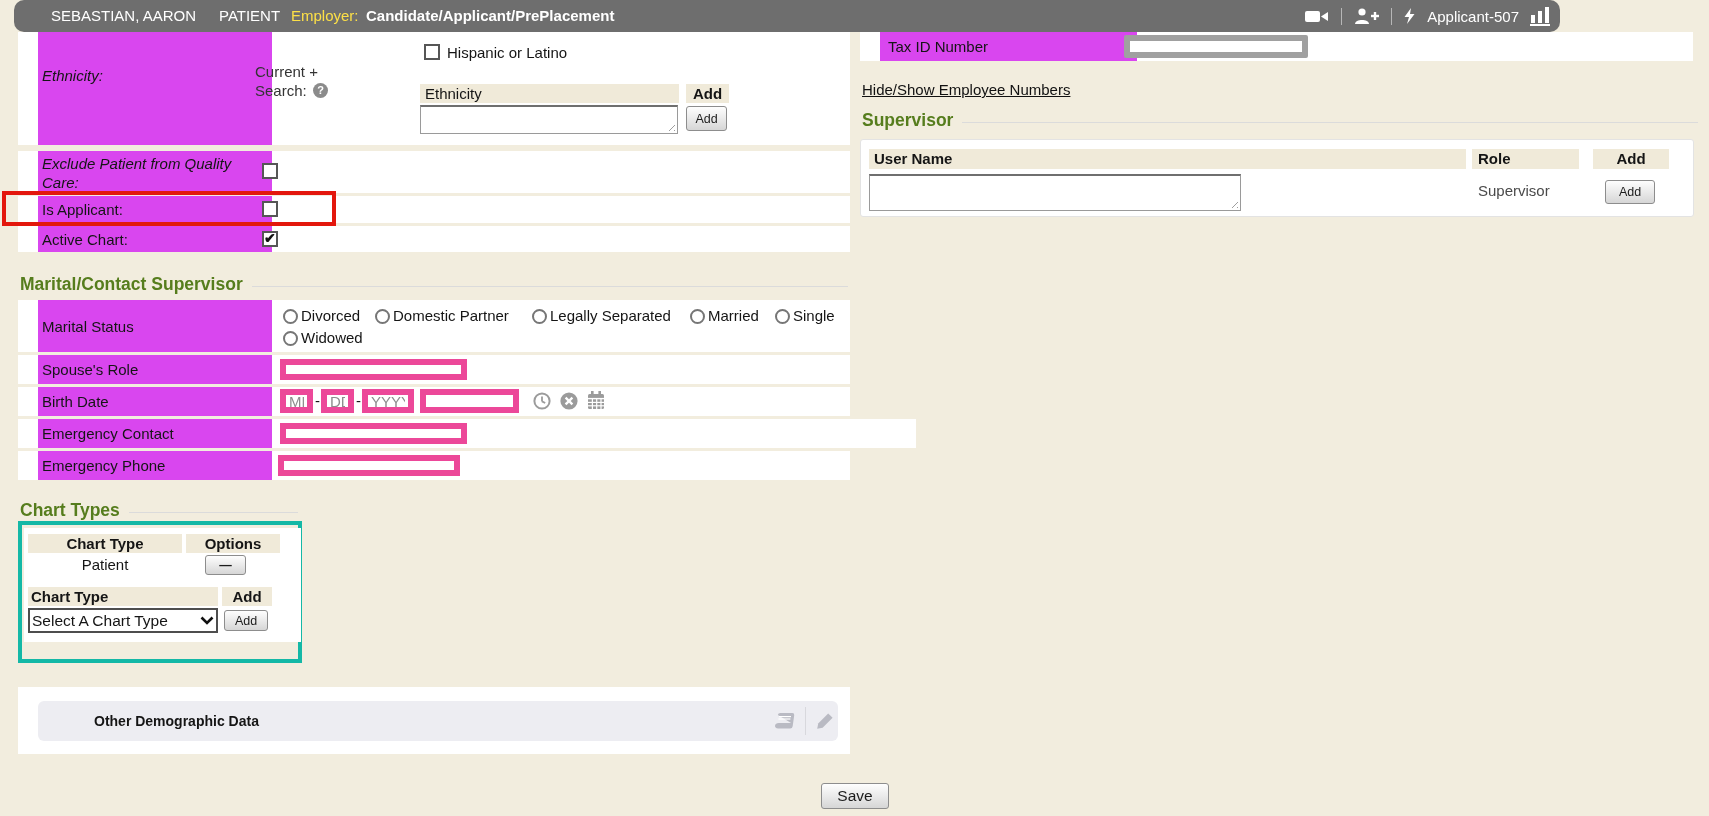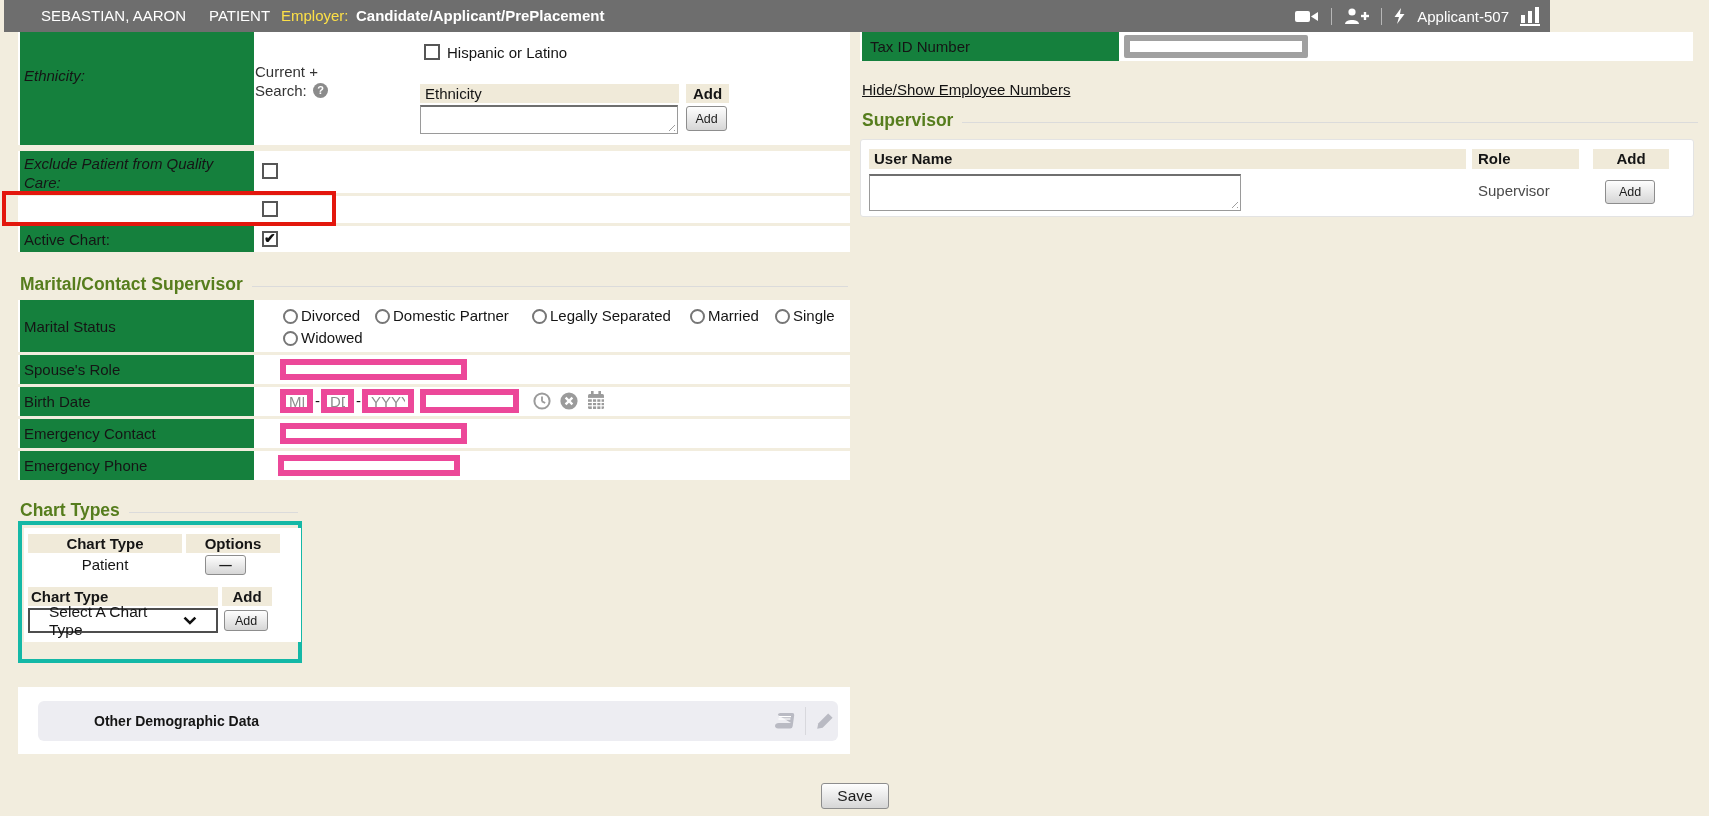--- a/index.html
+++ b/index.html
@@ -4,50 +4,50 @@
 <style>
   * { box-sizing: border-box; margin: 0; padding: 0; }
   html,body { width:1709px; height:816px; }
   .page {
     position: relative; width: 1709px; height: 816px;
     background: #f2edde; overflow: hidden;
     font-family: "Liberation Sans", sans-serif; font-size: 15px; color: #151515;
   }
   .abs { position: absolute; }
   
-  .topbar { position:absolute; left:4px; top:0; width:1546px; height:32px; background:#6e6e6e; color:#fff; }
+  .topbar { position:absolute; left:14px; top:0; width:1546px; height:32px; background:#6e6e6e; color:#fff;border-radius:10px; }
   .topbar .t { position:absolute; top:0; line-height:32px; white-space:nowrap; }
   .topbar .dim { color:#fde047; }
   .tb-right { position:absolute; right:10px; top:0; height:32px; display:flex; align-items:center; gap:11px; }
   .tb-sep { width:1px; height:17px; background:rgba(255,255,255,.5); }
   .chartico { border-bottom:2px solid #fff; padding-bottom:1px; display:flex; }
   
   .row { position:absolute; background:#fff; }
-  .cell { position:absolute; left:2px; top:0; bottom:0; width:234px; background:#15803d;
+  .cell { position:absolute; left:20px; top:0; bottom:0; width:234px; background:#d946ef;
           display:flex; align-items:center; padding-left:4px; line-height:19px; }
   .cell.top { align-items:flex-start; padding-top:3px;font-style:italic; }
   .colhead { position:absolute; background:#f0ead9; height:19px; line-height:19px; }
   .bold { font-weight:bold; }
   .ctr { text-align:center; }
   
   .cb { position:absolute; width:16px; height:16px; border:2px solid #565656; background:#fff; cursor:pointer; }
   .cb.checked::after { content:"✔"; position:absolute; left:0; top:-3px; font-size:14px; color:#111; font-weight:bold; }
   .radio { display:inline-block; width:15px; height:15px; border:2px solid #767676; border-radius:50%; background:#fff; vertical-align:-3px; margin-right:3px; }
   .ritem { position:absolute; white-space:nowrap; }
   .inp { position:absolute; border:6px solid #ec4899; background:#fff; font:inherit; padding:0 3px; color:#111; }
   .inp::placeholder { color:#8d8d8d; opacity:1; }
   .ta { position:absolute; border:1px solid #9a9a9a; border-top:2px solid #6f6f6f; background:#fff; }
   .grip { position:absolute; right:2px; bottom:2px; width:9px; height:9px;
           background:repeating-linear-gradient(135deg,#9f9f9f 0 1px,transparent 1px 4px);
           clip-path:polygon(100% 0,100% 100%,0 100%); }
   .btn { position:absolute; display:flex; align-items:center; justify-content:center;
          background:linear-gradient(#fefefe,#d6d6d6); border:1px solid #8d8d8d; border-radius:3px;
          font-size:12.5px; color:#1c1c1c; cursor:pointer; }
   .sel { position:absolute; border:2px solid #4e4e4e; background:#fff; display:flex; align-items:center;
-         justify-content:space-between; padding:0 19px; font-size:15.5px; cursor:pointer; }
+         justify-content:space-between; padding:0 2px; font-size:15.5px; cursor:pointer; }
   .sect-title { position:absolute; display:flex; align-items:center; gap:9px;
                 color:#567d1d; font-weight:bold; font-size:17.5px; white-space:nowrap; }
   .sect-title .line { flex:1; height:1px; background:#dbdbdb; margin-top:3px; }
   .help { display:inline-block; width:15px; height:15px; border-radius:50%; background:#8b8b8b;
           color:#fff; font-size:11px; font-weight:bold; text-align:center; line-height:15px; }
   .redbox { position:absolute; left:2px; top:191px; width:334px; height:35px; border:4px solid #e3170d; z-index:6; pointer-events:none; }
   .link { text-decoration:underline; color:#111; cursor:pointer; }
   .odd-bar { position:absolute; background:#ededf2; border-radius:6px; display:flex; align-items:center; }
   .odd-sep { width:1px; height:28px; background:#d8d8dd; }
   .dash { display:inline-block; }
@@ -117,20 +117,23 @@
   </div>
 
   <div class="row" style="left:18px; top:151px; width:832px; height:42px;">
     <div class="cell top" style="line-height:19px;">
       <span style="width:225px;">Exclude Patient from Quality Care:</span>
     </div>
     <div class="cb" style="left:244px; top:12px;"></div>
   </div>
 
   <div class="row" style="left:18px; top:196px; width:832px; height:27px;">
+    <div class="cell">
+      <span>Is Applicant:</span>
+    </div>
     <div class="cb" style="left:244px; top:5px;"></div>
   </div>
   <div class="redbox"></div>
 
   <div class="row" style="left:18px; top:226px; width:832px; height:26px;">
     <div class="cell">
       <span>Active Chart:</span>
     </div>
     <div class="cb checked" style="left:244px; top:5px;"></div>
   </div>
@@ -191,21 +194,21 @@
           <line x1="2" y1="8.6" x2="18" y2="8.6" stroke="#fff" stroke-width="1.4"></line>
           <line x1="2" y1="12.4" x2="18" y2="12.4" stroke="#fff" stroke-width="1.2"></line>
           <line x1="2" y1="15.8" x2="18" y2="15.8" stroke="#fff" stroke-width="1.2"></line>
           <line x1="6.4" y1="8.6" x2="6.4" y2="19" stroke="#fff" stroke-width="1.2"></line>
           <line x1="10.7" y1="8.6" x2="10.7" y2="19" stroke="#fff" stroke-width="1.2"></line>
           <line x1="15" y1="8.6" x2="15" y2="19" stroke="#fff" stroke-width="1.2"></line>
         </svg>
     </span>
   </div>
 
-  <div class="row" style="left:18px; top:419px; width:832px; height:29px;">
+  <div class="row" style="left:18px; top:419px; width:898px; height:29px;">
     <div class="cell">
       <span>Emergency Contact</span>
     </div>
     <input class="inp" style="left: 262px; top: 4px; width: 187px; height: 21px;">
   </div>
 
   <div class="row" style="left:18px; top:451px; width:832px; height:29px;">
     <div class="cell">
       <span>Emergency Phone</span>
     </div>

